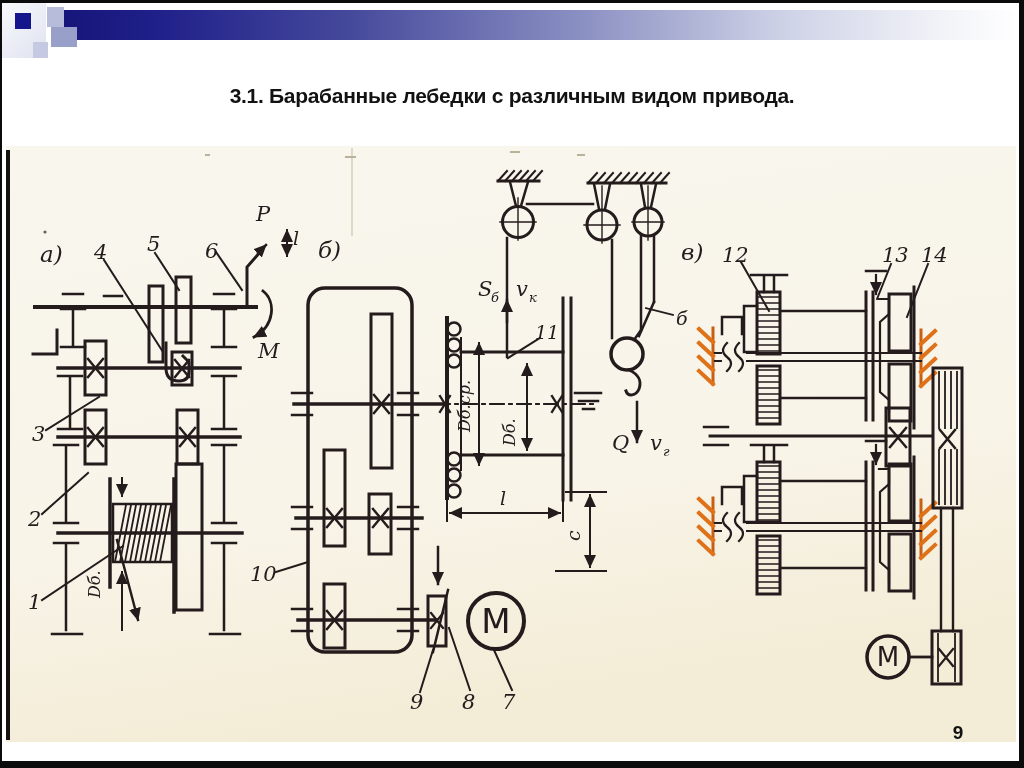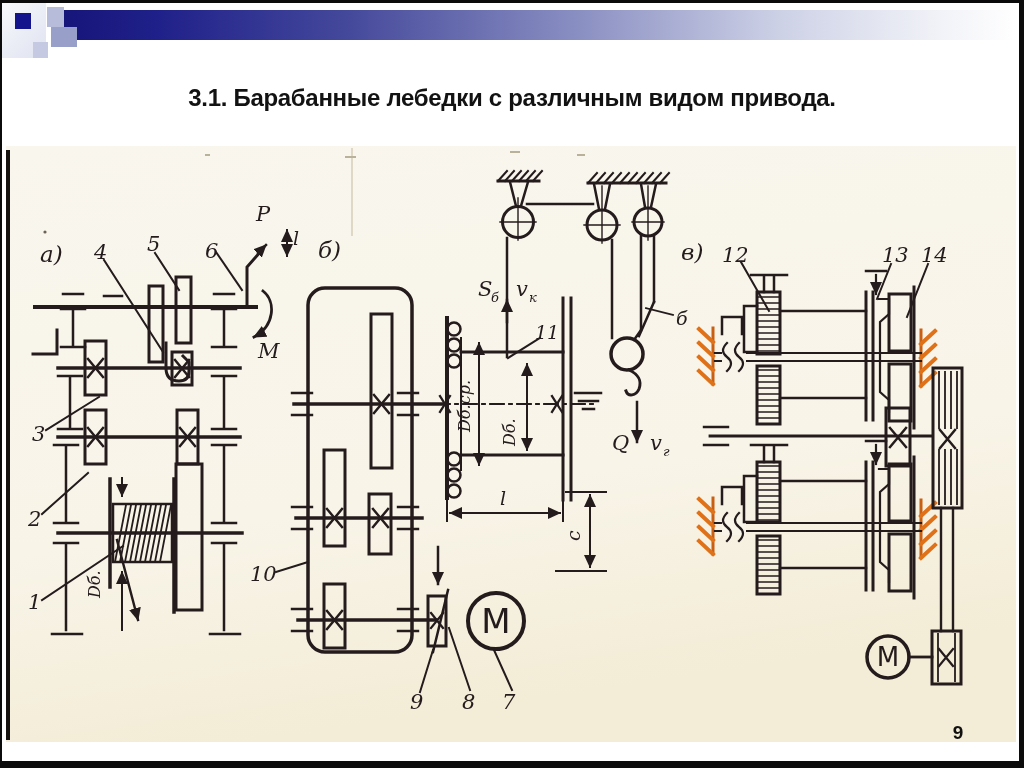--- a/index.html
+++ b/index.html
@@ -14,21 +14,21 @@
   .corner-glow{position:absolute;left:0;top:3px;width:46px;height:55px;
                background:linear-gradient(135deg,#f8f9fc 0%,#dfe3f0 100%);}
   .header-bar{position:absolute;left:62px;top:10px;width:957px;height:30px;
               background:linear-gradient(to right,#15157a 0%,#20208a 10%,#45499b 30%,#8d92c4 55%,#cdd1e6 75%,#f2f3f8 92%,#ffffff 100%);}
   .sq{position:absolute;}
   .sq-dark{left:15px;top:13px;width:16px;height:16px;background:#14148c;}
   .sq-l1{left:47px;top:7px;width:17px;height:20px;background:#b7bcda;}
   .sq-mid{left:51px;top:27px;width:26px;height:20px;background:#989fc8;}
   .sq-l2{left:33px;top:42px;width:15px;height:16px;background:#c5c9e2;}
   .title{position:absolute;left:40px;right:40px;top:84px;text-align:center;
-         font-weight:bold;font-size:24px;letter-spacing:-0.3px;color:#121212;}
+         font-weight:bold;font-size:21px;letter-spacing:-0.3px;color:#121212;}
   .pageno{position:absolute;left:938px;top:722px;width:40px;text-align:center;
           font-weight:bold;font-size:19px;color:#111;}
   .scan{position:absolute;left:6px;top:146px;width:1010px;height:596px;}
   
   text{fill:#241b1d;}
   .lbl{font:italic 21px "DejaVu Serif",serif;}
   .lbl2{font:italic 19px "DejaVu Serif",serif;}
   .sub{font:italic 13px "DejaVu Serif",serif;}
   .dim{font:italic 16px "DejaVu Serif",serif;}
   .sec{font:italic 23px "DejaVu Serif",serif;}

